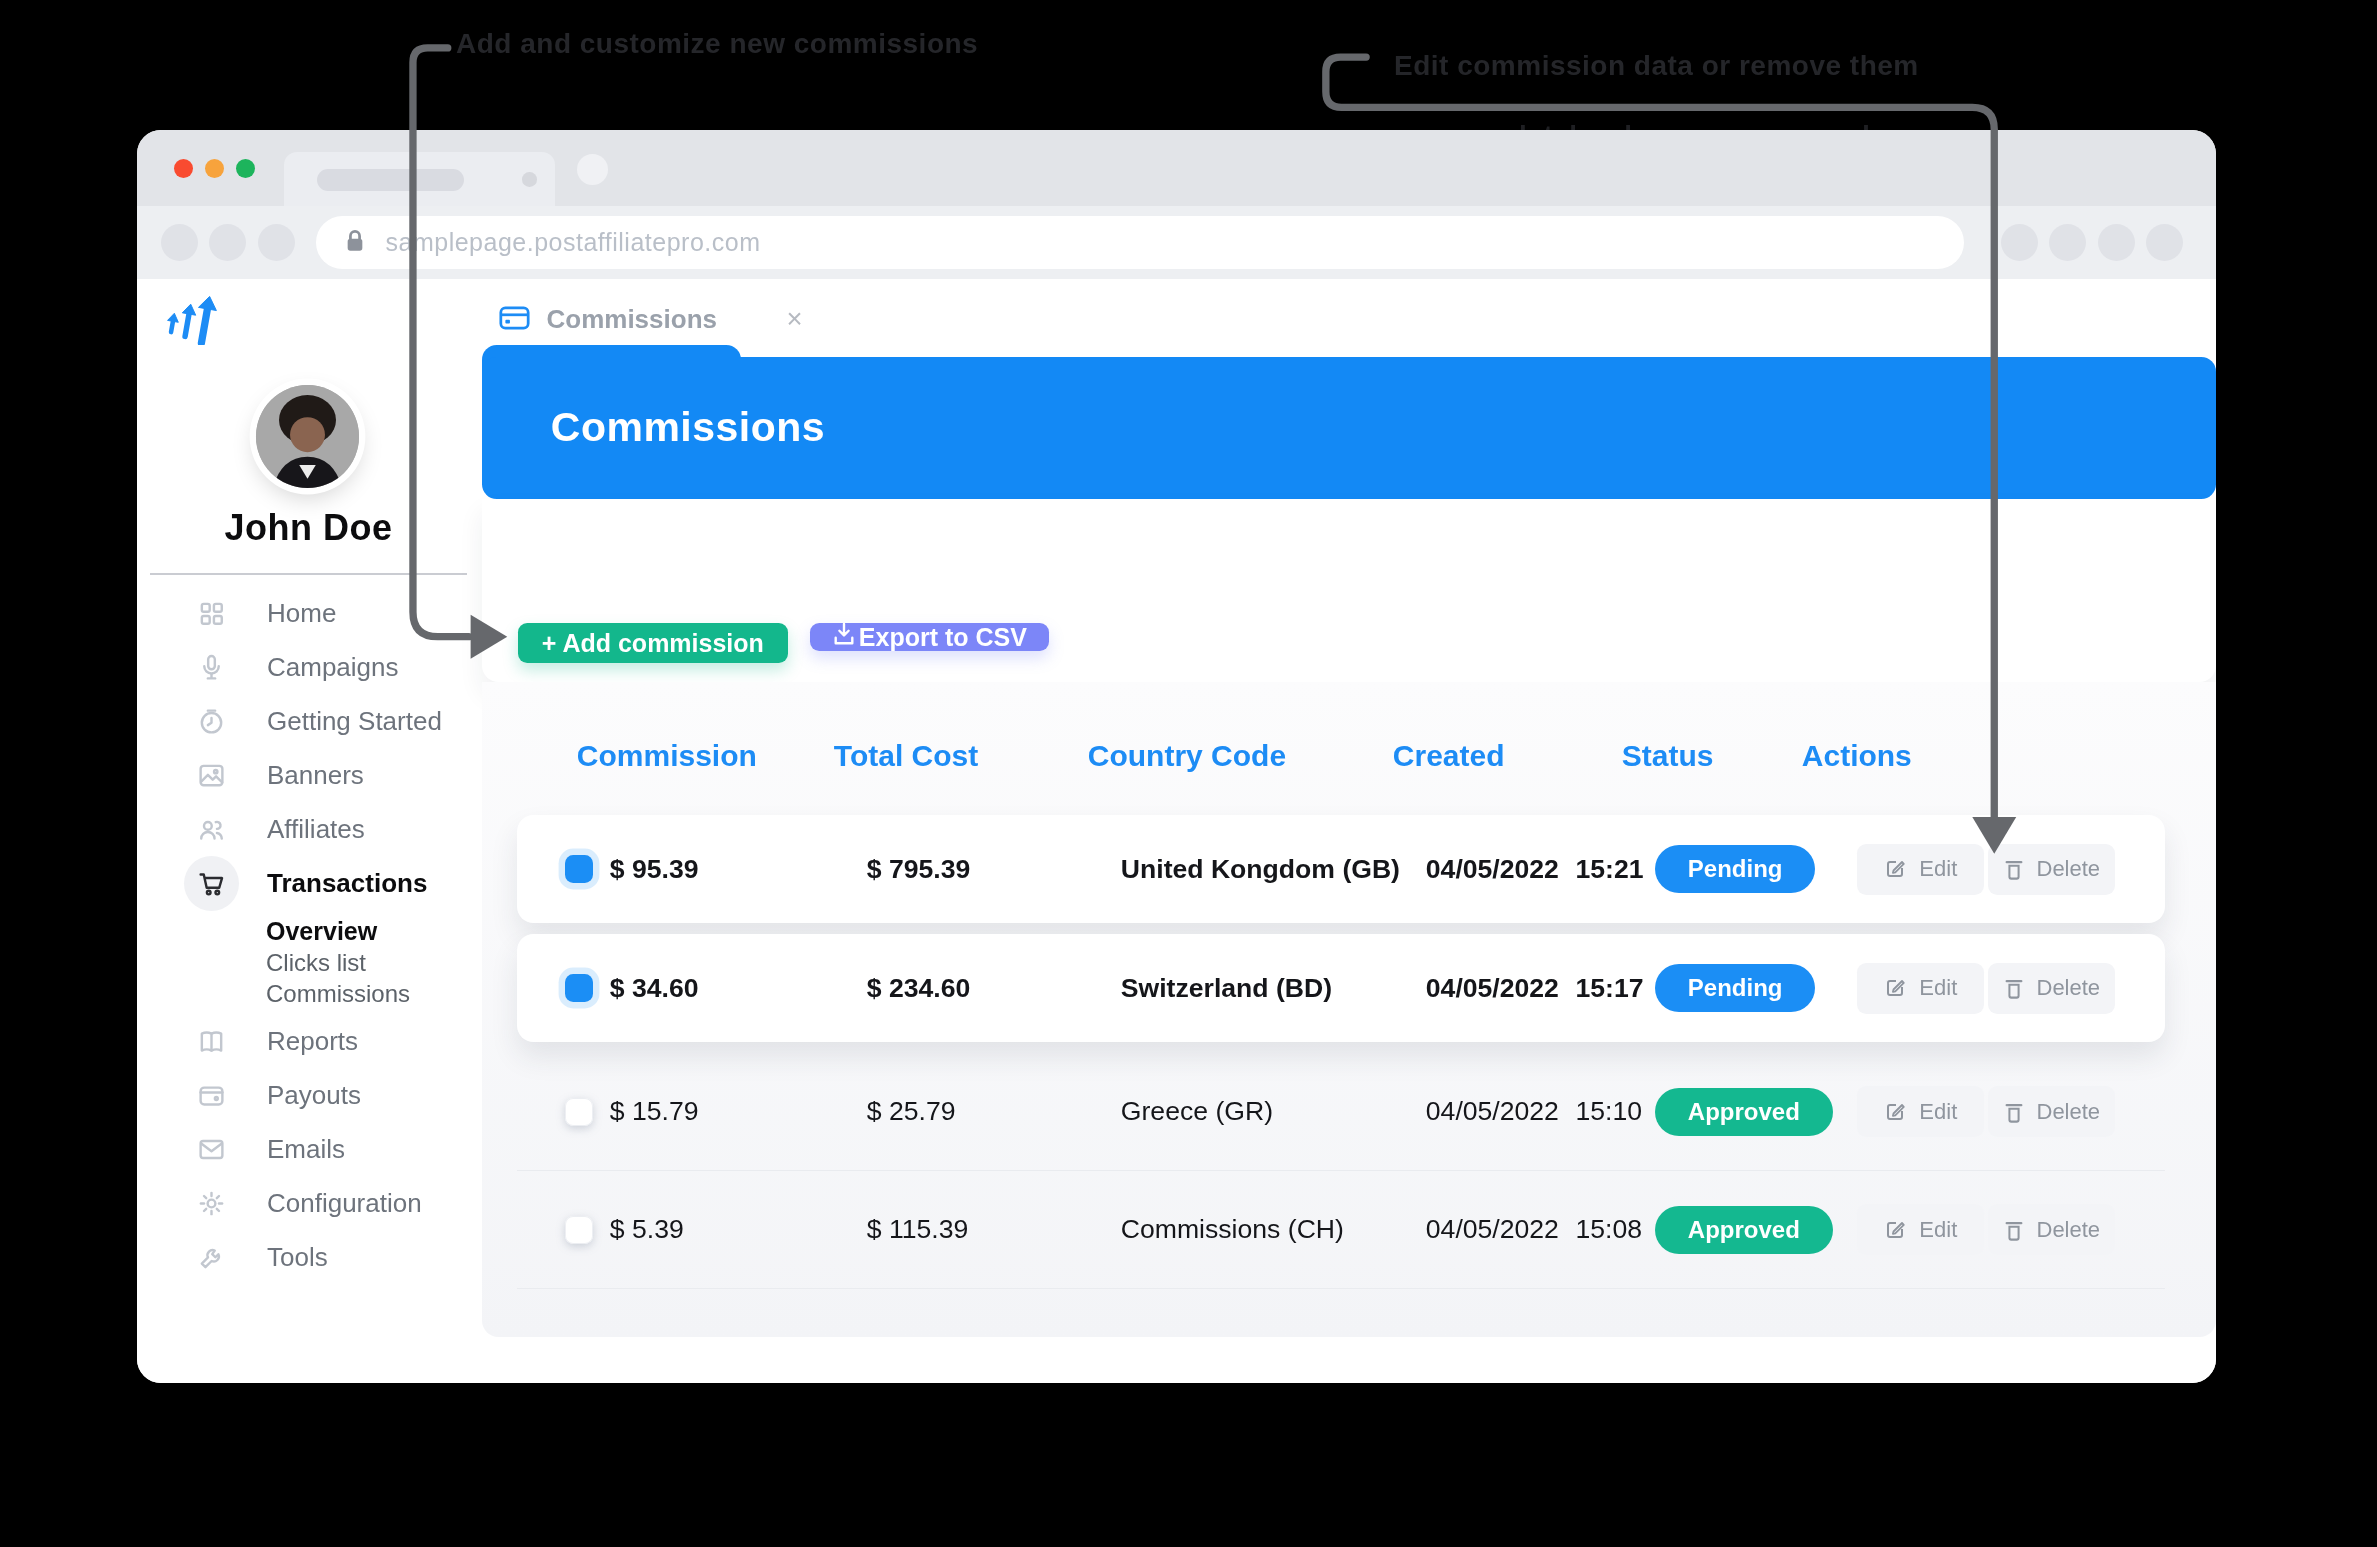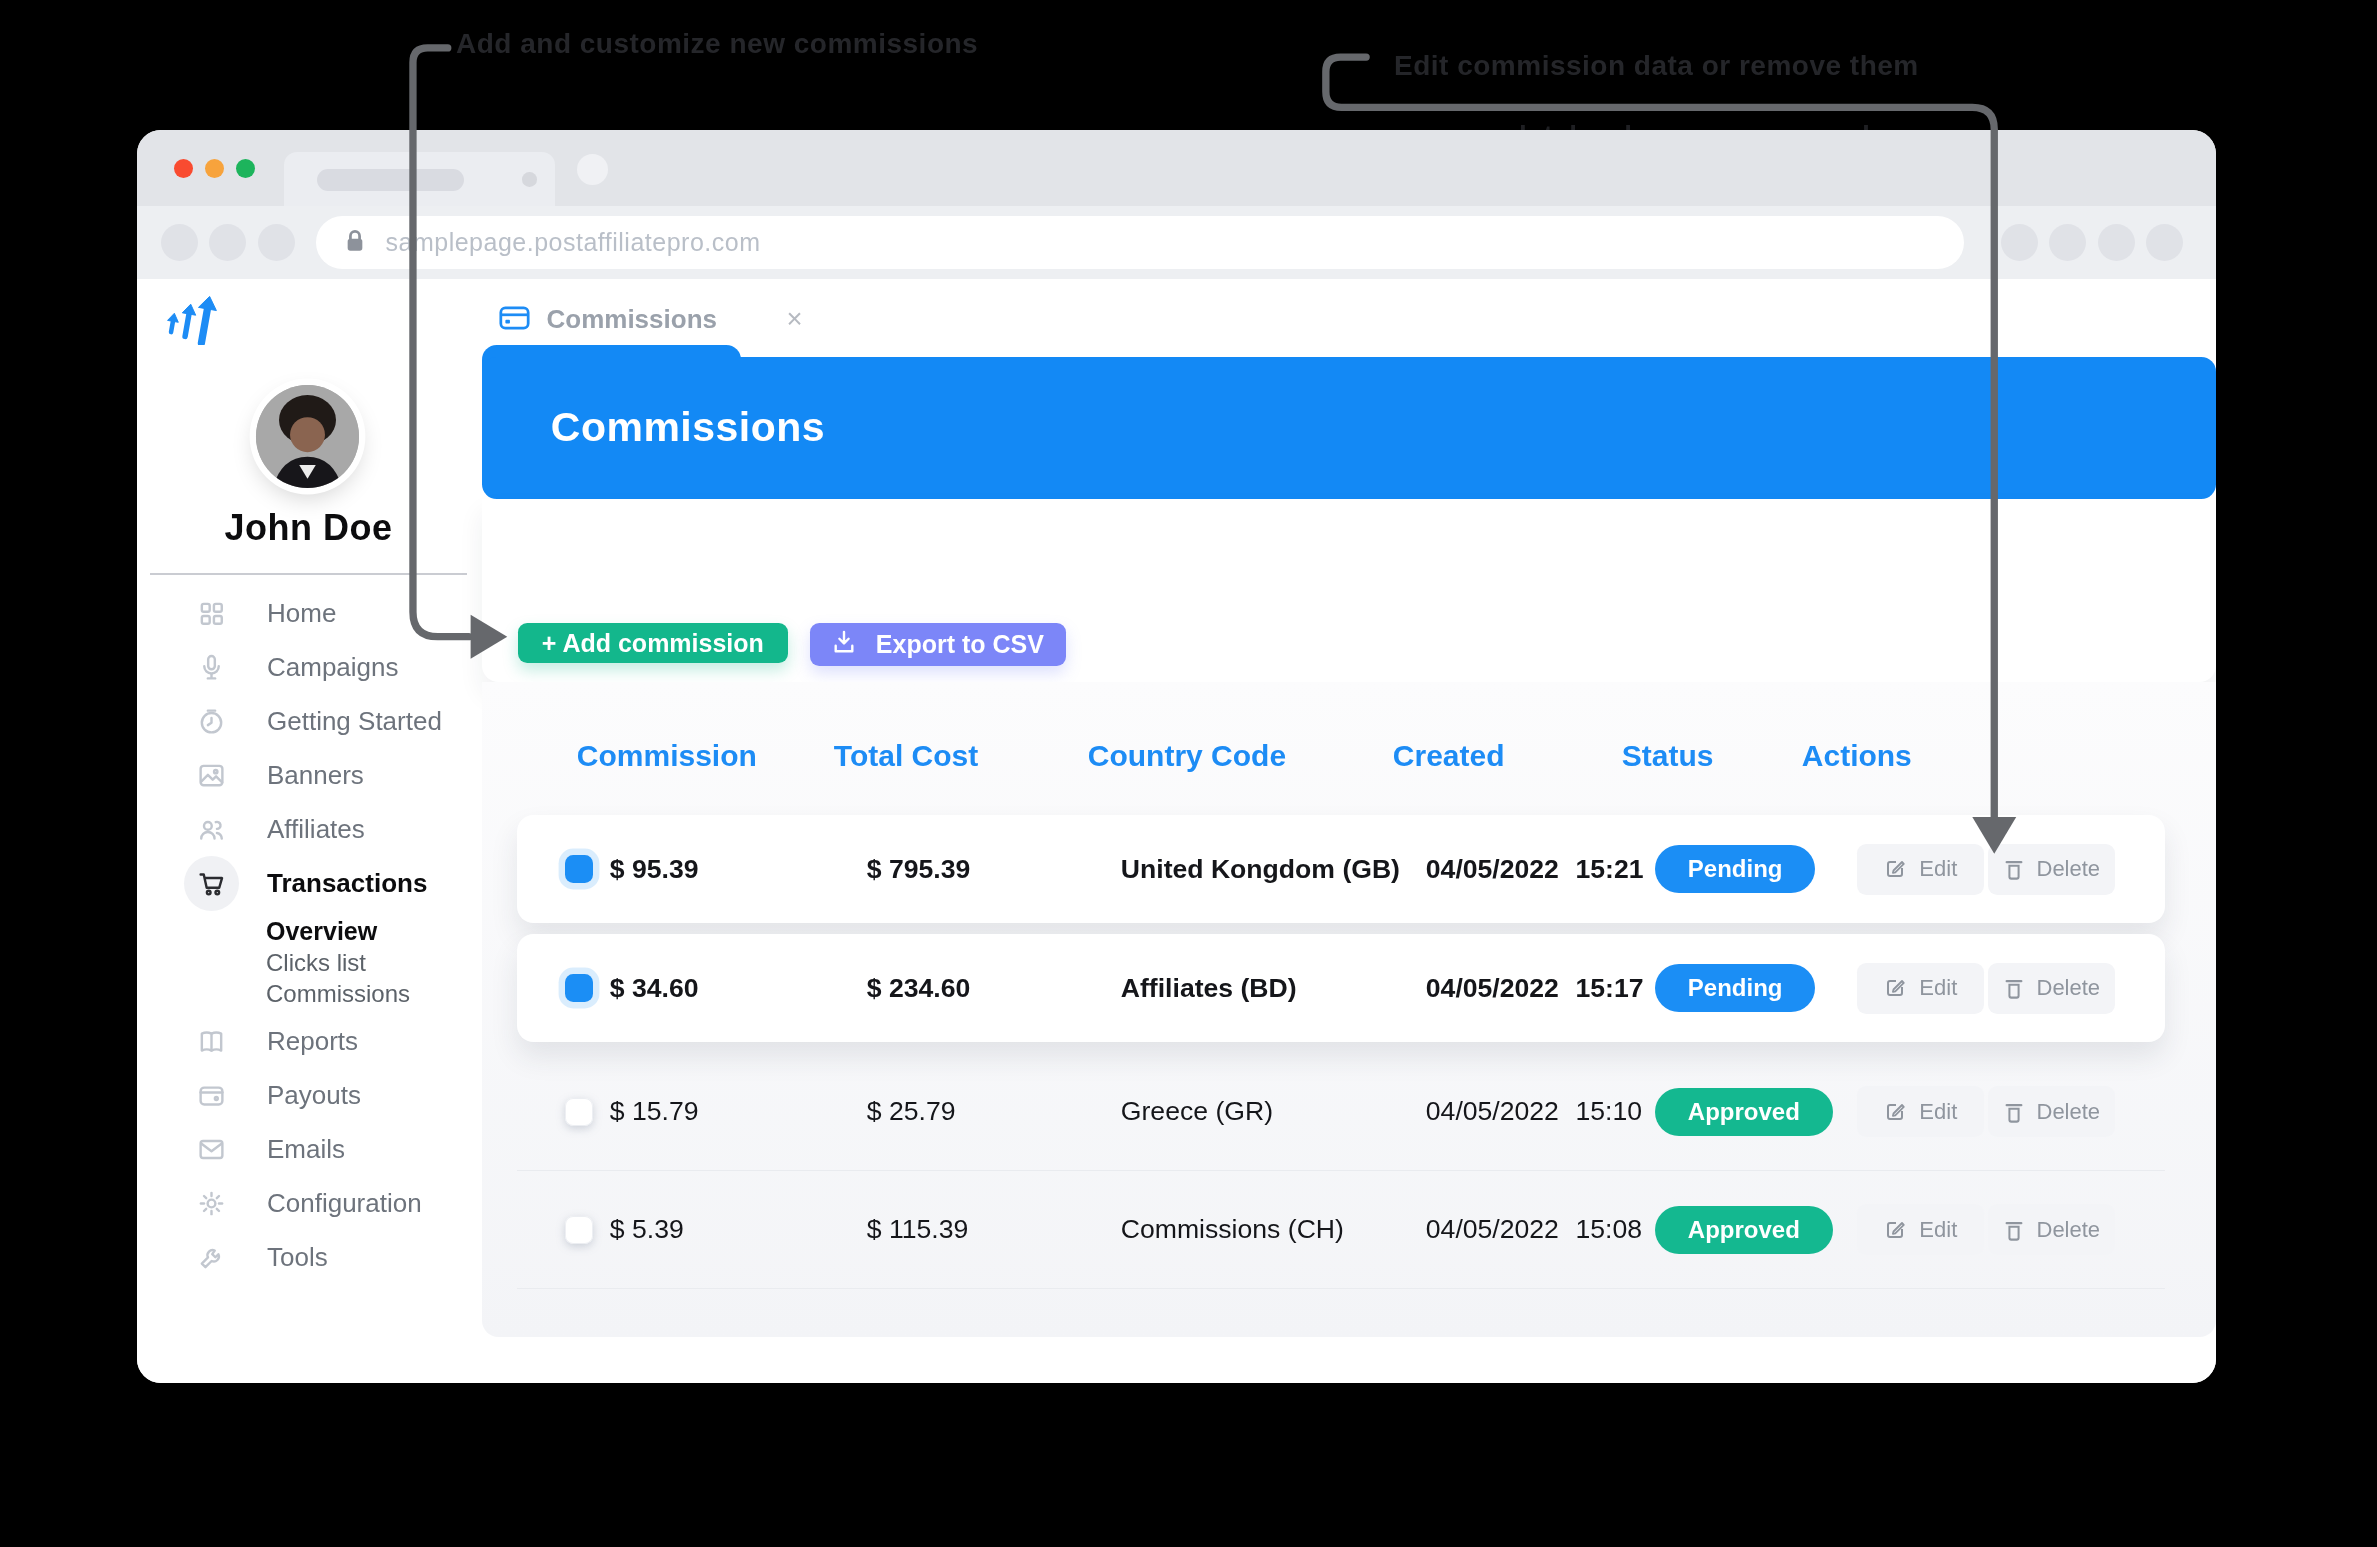--- a/index.html
+++ b/index.html
@@ -89,22 +89,22 @@
     border-radius:9.2px; font-size:24px; padding:0 18.3px; color:#22252a; outline:none;
     font-family:"Liberation Sans", sans-serif; }
   .search-btn { margin-left:29px; width:139px; height:48px; background:#16b890; border:none; border-radius:9.2px;
     color:#fff; font-size:24px; font-weight:700; display:flex; align-items:center; justify-content:center;
     gap:12px; cursor:pointer; font-family:"Liberation Sans", sans-serif; }
 
   .actions-row { position:absolute; left:36px; top:124px; display:flex; gap:22px; }
   .btn-add { height:40px; padding:0 24px; background:#13b78c; border:none; border-radius:9.2px;
     color:#fff; font-size:25px; font-weight:700; cursor:pointer; font-family:"Liberation Sans", sans-serif;
     box-shadow:0 7.3px 14.7px rgba(19,183,140,.25); }
-  .btn-export { height:43px; padding:0 22px; background:#7c86f8; border:none; border-radius:9.2px;
-    color:#fff; font-size:25px; font-weight:700; cursor:pointer; display:flex; align-items:center; gap:20px;
+  .btn-export { height:28px; padding:0 22px; background:#7c86f8; border:none; border-radius:9.2px;
+    color:#fff; font-size:25px; font-weight:700; cursor:pointer; display:flex; align-items:center; gap:3px;
     font-family:"Liberation Sans", sans-serif; box-shadow:0 7.3px 14.7px rgba(124,134,248,.25); }
 
   .table-zone { position:absolute; left:1.8px; top:325px; width:1734px; height:655px;
     background:linear-gradient(180deg,#fcfcfd 0%,#f3f4f7 100%); border-radius:0 0 16.5px 16.5px; }
   .grid-cols { display:grid; grid-template-columns:93px 257px 254px 305px 229px 180px 330px; align-items:center; }
   .table-headers { position:absolute; top:57px; left:35px; width:1648px; }
   .th { color:#1d8cf5; font-size:30px; font-weight:800; margin-left:-33px; }
   .rows { position:absolute; top:133px; left:35px; width:1648px; }
   .row { width:1648px; }
   .row.elevated { height:108px; margin-bottom:11px; background:#fff; border-radius:16.5px;
@@ -389,21 +389,21 @@
       </button>
     </div>
   </div>
 
   <div class="row grid-cols elevated">
     <div>
               <div class="checkbox checked"></div>
             </div>
     <div class="cell">$ 34.60</div>
     <div class="cell">$ 234.60</div>
-    <div class="cell">Affiliates (BD)</div>
+    <div class="cell">Switzerland (BD)</div>
     <div class="cell created">04/05/2022 15:17</div>
     <div>
               <span class="status-pill" style="background: rgb(27, 142, 245);">Pending</span>
             </div>
     <div class="actions-cell">
       <button class="row-btn">
         <svg width="24" height="24" viewBox="0 0 24 24">
                   <path d="M13 5 H7 Q5 5 5 7 v10 q0 2 2 2 h10 q2 0 2-2 v-6" fill="none" stroke="#8f959e" stroke-width="2"></path>
                   <path d="M10.5 13.5 l8.5-8.5 1.8 1.8 -8.5 8.5 -2.4 .6 z" fill="none" stroke="#8f959e" stroke-width="1.8" stroke-linejoin="round"></path>
                 </svg>

